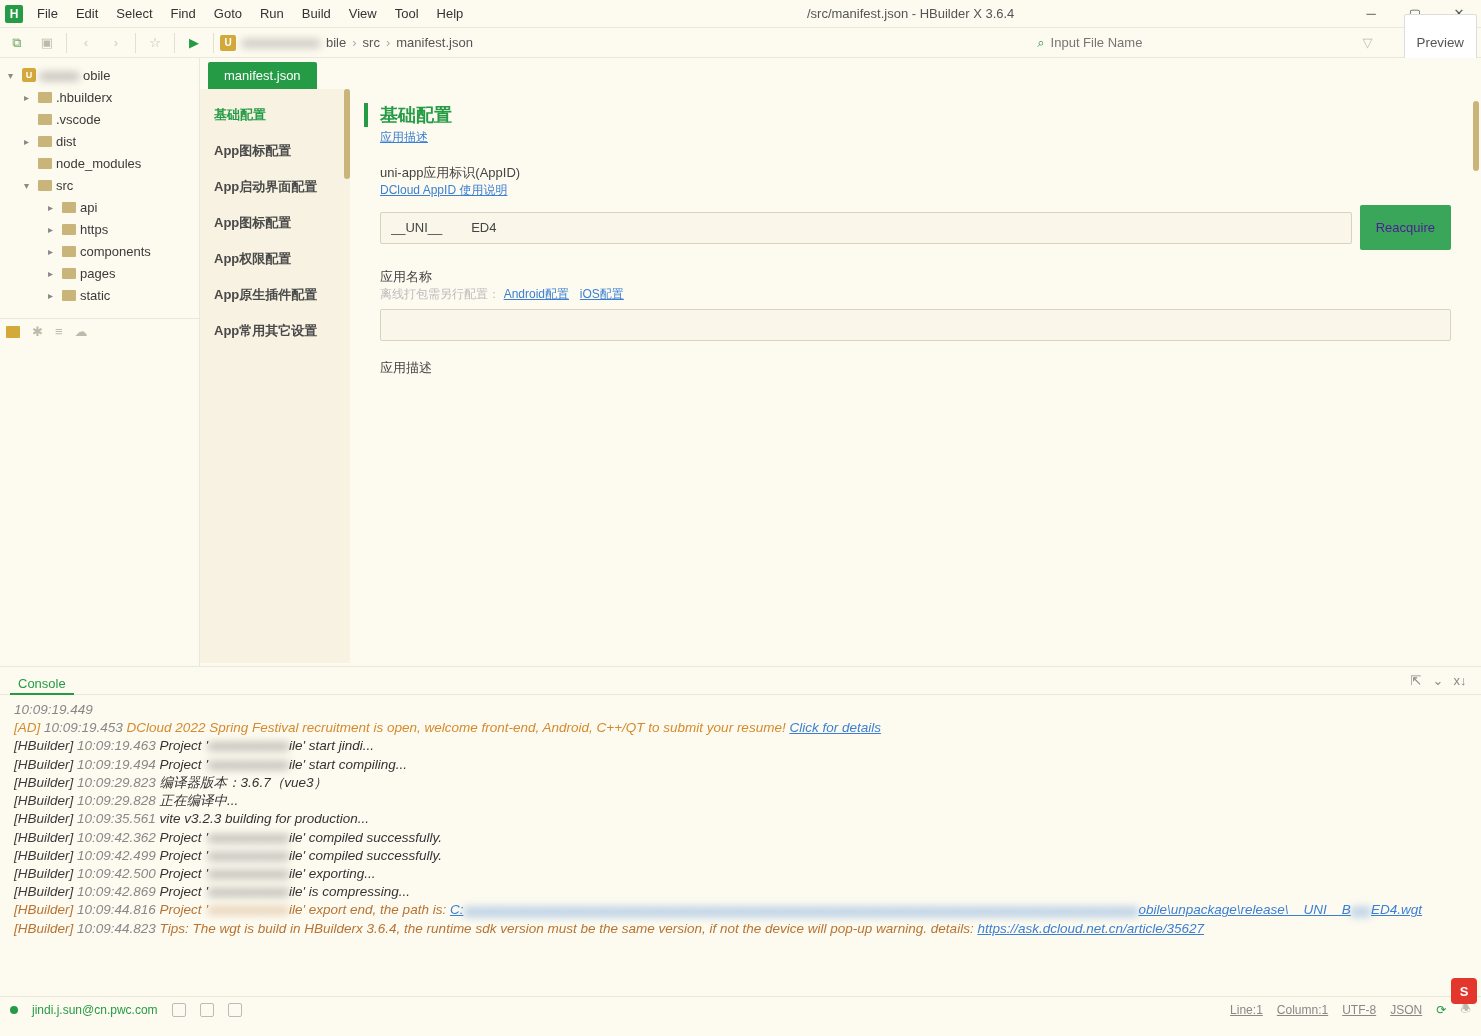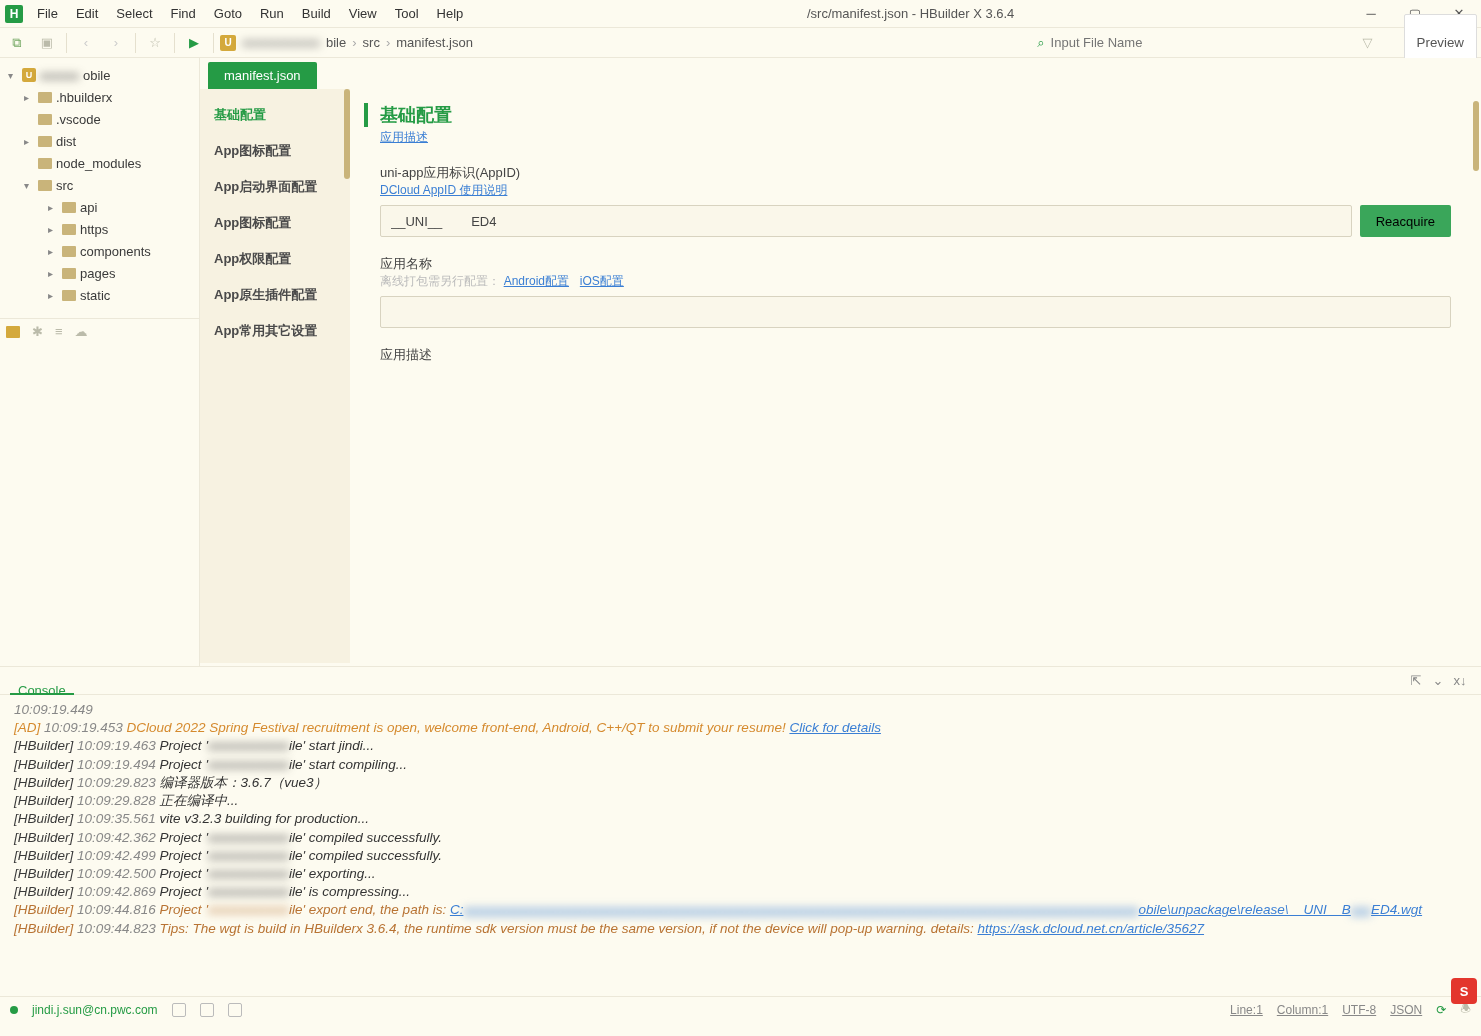--- a/index.html
+++ b/index.html
@@ -48,26 +48,26 @@
 .cfg-nav .scroll-thumb { position:absolute; right:0; top:0; width:6px; height:90px; background:#c9b47a; border-radius:3px; }
 .cfg-body { flex:1; padding:14px 30px; background:#fdfbf0; position:relative; overflow:hidden; }
 .cfg-body .sect-title { color:#259b45; font-weight:bold; font-size:18px; border-left:4px solid #259b45; padding-left:12px; margin-left:-16px; }
 .cfg-body .guide-link { color:#3b7fd4; font-size:12px; text-decoration:underline; margin-top:2px; display:inline-block; }
 .field { margin-top:18px; }
 .field .lbl { color:#444; font-size:13px; }
 .field .sublnk { color:#3b7fd4; font-size:12px; text-decoration:underline; }
 .field .hint { color:#bbb; font-size:12px; }
 .field-row { display:flex; gap:8px; margin-top:6px; align-items:center; }
 .field-row input { flex:1; height:32px; border:1px solid #d8d3c0; background:#faf7ea; padding:0 10px; font-size:13px; color:#444; border-radius:2px; }
-.reacq { background:#3aa65a; color:#000000; border:none; height:32px; padding:0 16px; border-radius:2px; font-size:13px; }
+.reacq { background:#3aa65a; color:#4c1d95; border:none; height:45px; padding:0 16px; border-radius:2px; font-size:13px; }
 .right-scroll { position:absolute; right:2px; top:12px; width:6px; height:70px; background:#c9b47a; border-radius:3px; }
 
 .console-panel { height:330px; border-top:1px solid #ece8d9; display:flex; flex-direction:column; }
 .console-tabs { height:28px; display:flex; align-items:center; border-bottom:1px solid #ece8d9; padding:0 10px; }
-.console-tabs .ctab { padding:11px 8px; color:#259b45; border-bottom:2px solid #259b45; height:28px; line-height:26px; }
+.console-tabs .ctab { padding:4px 8px; color:#259b45; border-bottom:2px solid #259b45; height:28px; line-height:26px; }
 .console-tabs .cspacer { flex:1; }
 .console-tabs .cicon { width:22px; text-align:center; color:#888; }
 .console-body { flex:1; overflow:hidden; padding:6px 14px; font-family:Consolas,monospace; font-size:13.5px; line-height:1.35; color:#333; background:#fdfbf0;font-style:italic; }
 .console-body .ln { white-space:pre-wrap; word-break:break-all; }
 .c-tag { color:#3a3a3a; }
 .c-orange { color:#d58a2e; }
 .c-link { color:#3b7fd4; text-decoration:underline; }
 .c-brown { color:#b87333; }
 .c-time { color:#888; }
 .c-txt { color:#333; }

